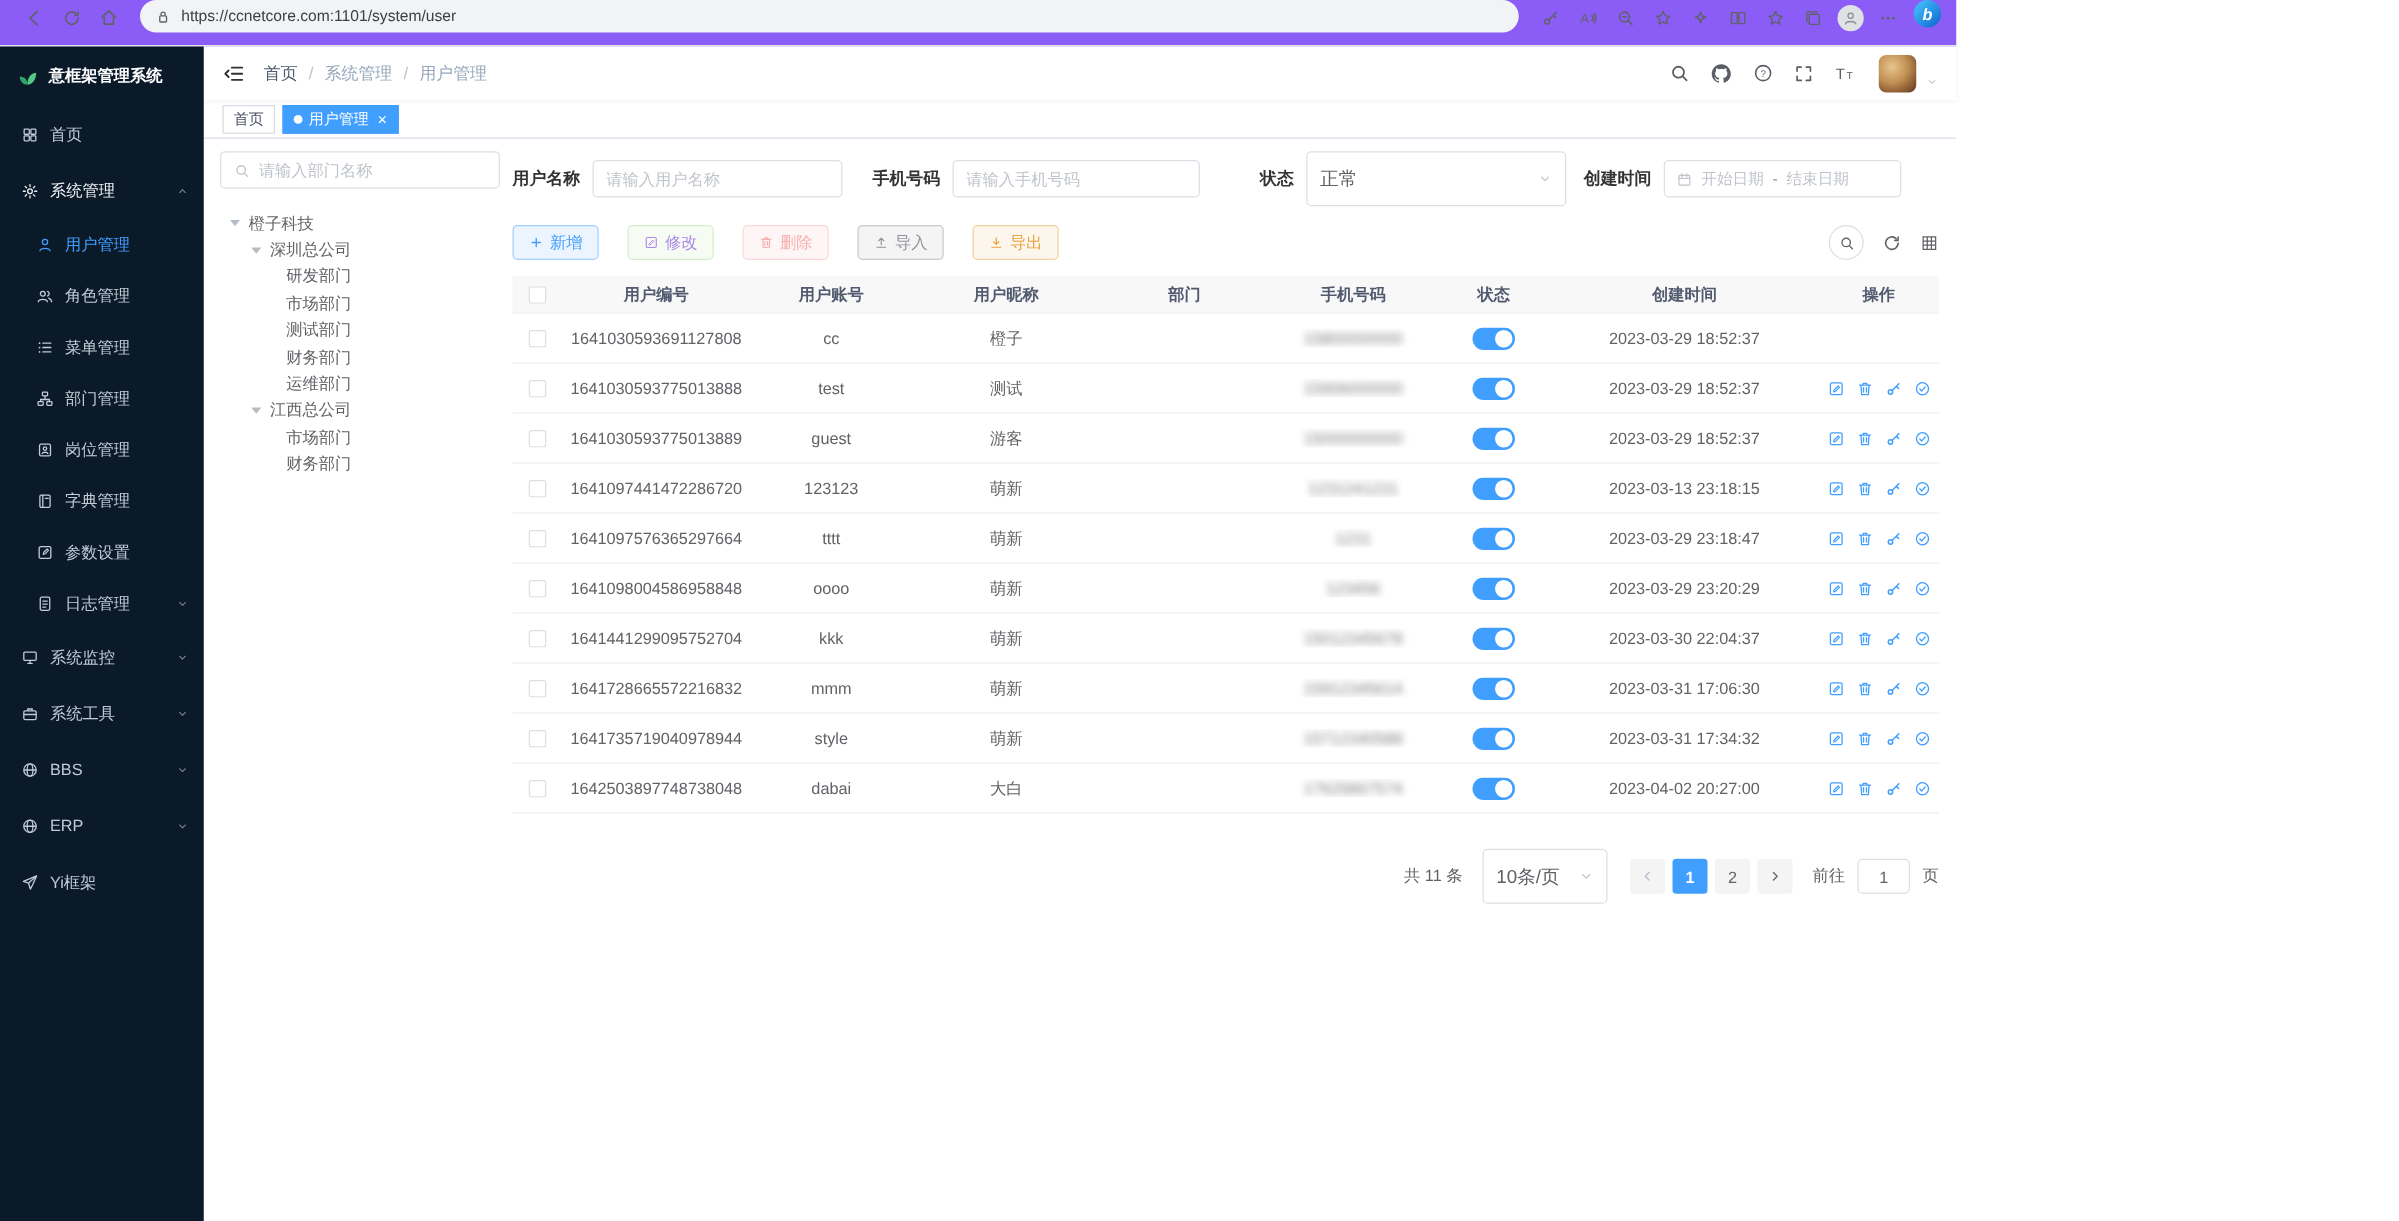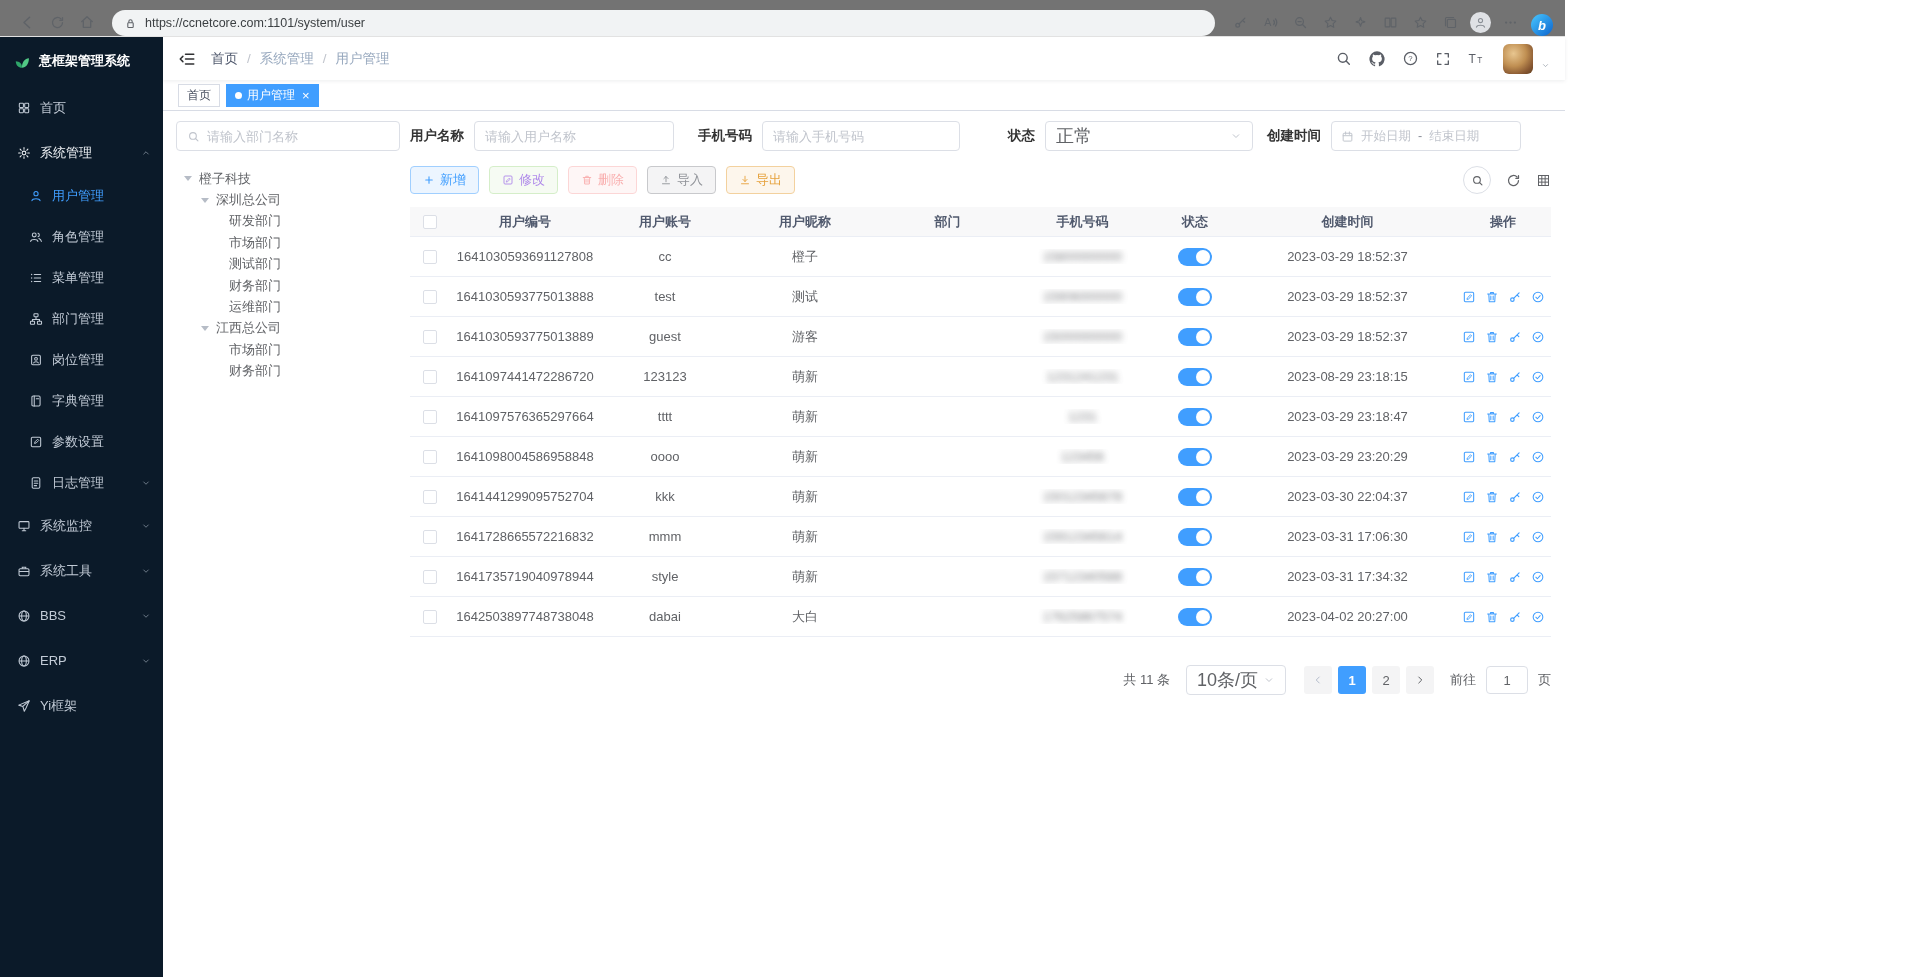--- a/index.html
+++ b/index.html
@@ -5,22 +5,22 @@
   *{margin:0;padding:0;box-sizing:border-box}
   html,body{width:1919px;height:977px;background:#fff;font-family:"Liberation Sans","DejaVu Sans",sans-serif;}
   .stage{position:relative;width:1919px;height:977px;overflow:hidden;background:#fff}
   .app{position:absolute;left:0;top:0;width:1565px;height:977px;background:#fff}
   .ic{display:block}
   button{font-family:inherit;cursor:pointer}
   input{font-family:inherit}
   ::placeholder{color:#c0c4cc;opacity:1}
 
   
-  .browser{position:absolute;left:0;top:0;width:100%;height:37px;background:#737373;border-bottom:1px solid #e2e2e2;
-    display:flex;align-items:flex-end;padding:0 12px;color:#5f6368;z-index:5}
+  .browser{position:absolute;left:0;top:0;width:100%;height:37px;background:#8b5cf6;border-bottom:1px solid #e2e2e2;
+    display:flex;align-items:flex-start;padding:0 12px;color:#5f6368;z-index:5}
   .bicon{width:30px;height:28px;display:flex;align-items:center;justify-content:center;border-radius:6px;flex:0 0 auto}
   .urlpill{flex:1;height:26px;background:#f1f3f4;border-radius:13px;display:flex;align-items:center;padding:0 12px;gap:8px;margin:0 10px;min-width:0}
   .urltext{font-size:12.5px;color:#3c4043;white-space:nowrap;overflow:hidden}
   .avatar-browser{width:21px;height:21px;border-radius:50%;background:#dfe1e5;color:#8a8f96;display:flex;align-items:center;justify-content:center}
   .bing{width:22px;height:22px;border-radius:50%;background:linear-gradient(135deg,#49c8ff,#0b63ce);color:#fff;display:flex;align-items:center;justify-content:center;
     font-size:13px;font-style:italic;font-weight:700;margin-left:6px;flex:0 0 auto}
 
   
   .sidebar{position:absolute;left:0;top:37px;width:163px;bottom:0;background:#0b1a29;color:#c2cbd6;overflow:hidden;z-index:4}
   .logo{height:48px;display:flex;align-items:center;gap:8px;padding-left:13px;color:#fff;font-weight:700;font-size:13px}
@@ -64,32 +64,32 @@
   .caret{width:0;height:0;border-left:4.5px solid transparent;border-right:4.5px solid transparent;border-top:5.5px solid #b6bcc6;flex:0 0 auto}
 
   
   .main-panel{position:absolute;left:247px;top:10px;width:1141px}
   .filter-row{display:flex;align-items:center}
   .flabel{font-size:13.5px;font-weight:700;color:#333;margin-right:10px;white-space:nowrap}
   .fgap24{margin-left:24px}.fgap48{margin-left:48px}.fgap14{margin-left:14px}
   .inp{height:30px;border:1px solid #dcdfe6;border-radius:4px;display:flex;align-items:center;padding:6px 10px;background:#fff}
   .inp input{border:none;outline:none;width:100%;font-size:13px;color:#606266;background:transparent}
   .w200{width:200px}.w198{width:198px}.w208{width:208px}.w190{width:190px}
-  .select{height:30px;border:1px solid #dcdfe6;border-radius:4px;display:flex;align-items:center;justify-content:space-between;
-    padding:0 10px;background:#fff;color:#606266;font-size:18px;cursor:pointer}
+  .select{height:44px;border:1px solid #dcdfe6;border-radius:4px;display:flex;align-items:center;justify-content:space-between;
+    padding:0 10px;background:#fff;color:#606266;font-size:15px;cursor:pointer}
   .daterange{height:30px;border:1px solid #dcdfe6;border-radius:4px;display:flex;align-items:center;gap:7px;padding:0 9px;background:#fff;
     font-size:12.5px;color:#c0c4cc;cursor:pointer}
   .daterange .sep{color:#8a8f99}
 
   .btn-row{margin-top:15px;display:flex;gap:10px}
   .btn{height:30px;border-radius:4px;font-size:13px;display:inline-flex;align-items:center;gap:5px;padding:0 15px;border:1px solid transparent}
   .btn.primary{background:#409eff;color:#fff}
   .btn.default{background:#fff;border-color:#dcdfe6;color:#606266}
 
-  .tool-row{margin-top:15px;display:flex;align-items:flex-start;gap:10px}
+  .tool-row{margin-top:15px;display:flex;align-items:flex-start;gap:23px}
   .pbtn{height:28px;border-radius:4px;font-size:13px;display:inline-flex;align-items:center;gap:5px;padding:0 12px;border:1px solid}
   .pbtn.add{background:#ecf5ff;border-color:#a0cfff;color:#409eff}
   .pbtn.mod{background:#f0f9eb;border-color:#b3e19d;color:#6d28d9}
   .pbtn.del{background:#fef0f0;border-color:#fab6b6;color:#f56c6c}
   .pbtn.imp{background:#f4f4f5;border-color:#c8c9cc;color:#909399}
   .pbtn.exp{background:#fdf6ec;border-color:#f3d19e;color:#e6a23c}
   .pbtn.disabled{opacity:.55;cursor:not-allowed}
   .tool-right{margin-left:auto;display:flex;align-items:center;gap:15px;color:#606266}
   .circle-btn{width:28px;height:28px;border-radius:50%;border:1px solid #dcdfe6;background:#fff;display:flex;align-items:center;justify-content:center;color:#606266}
   .icon-btn{border:none;background:none;color:#606266;display:flex;padding:0}
@@ -811,21 +811,21 @@
     <div class="td c-nick">萌新</div>
     <div class="td c-dept"></div>
     <div class="td c-phone">
                   <span class="blurred">1231241231</span>
                 </div>
     <div class="td c-status">
                   <span class="toggle">
                     <i></i>
                   </span>
                 </div>
-    <div class="td c-created">2023-08-29 23:18:15</div>
+    <div class="td c-created">2023-03-13 23:18:15</div>
     <div class="td c-ops">
       <span class="ops">
         <svg class="ic" width="14" height="14">
                       <use href="#i-editsq"></use>
                     </svg>
         <svg class="ic" width="14" height="14">
                       <use href="#i-trash"></use>
                     </svg>
         <svg class="ic" width="14" height="14">
                       <use href="#i-key"></use>

